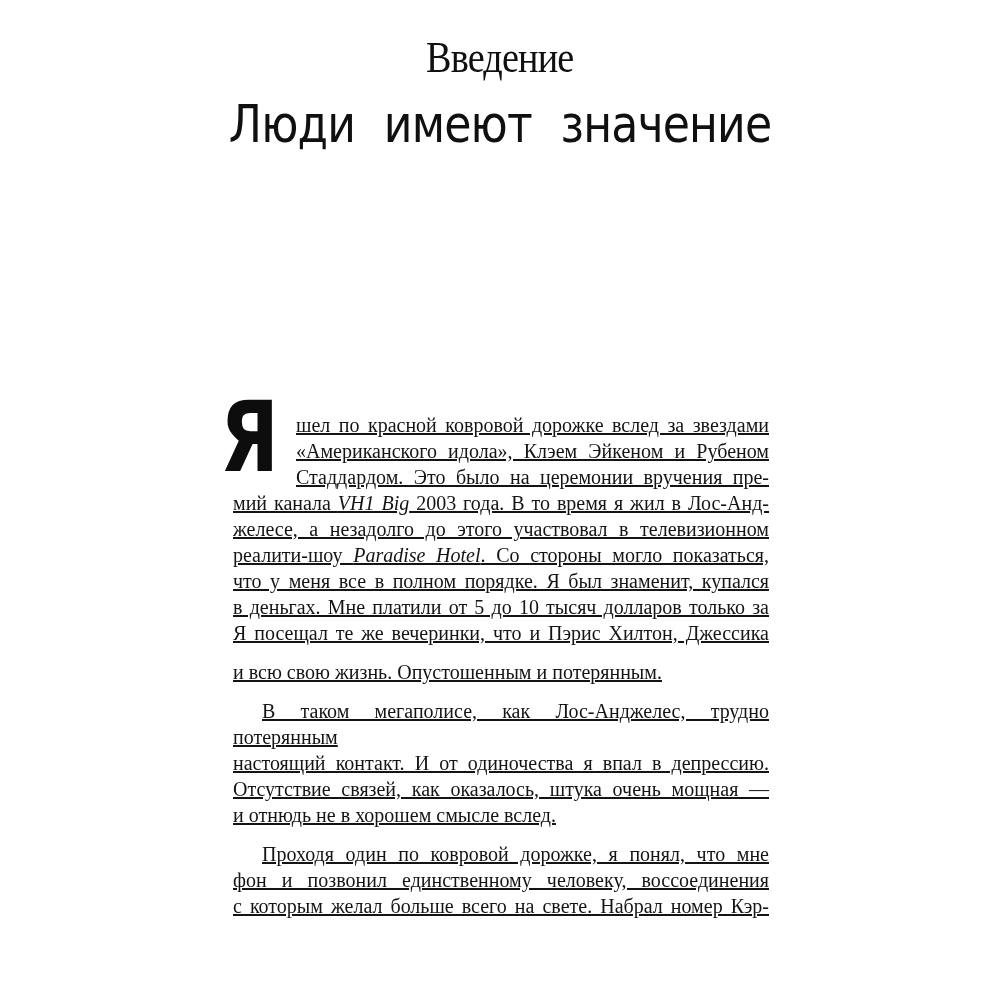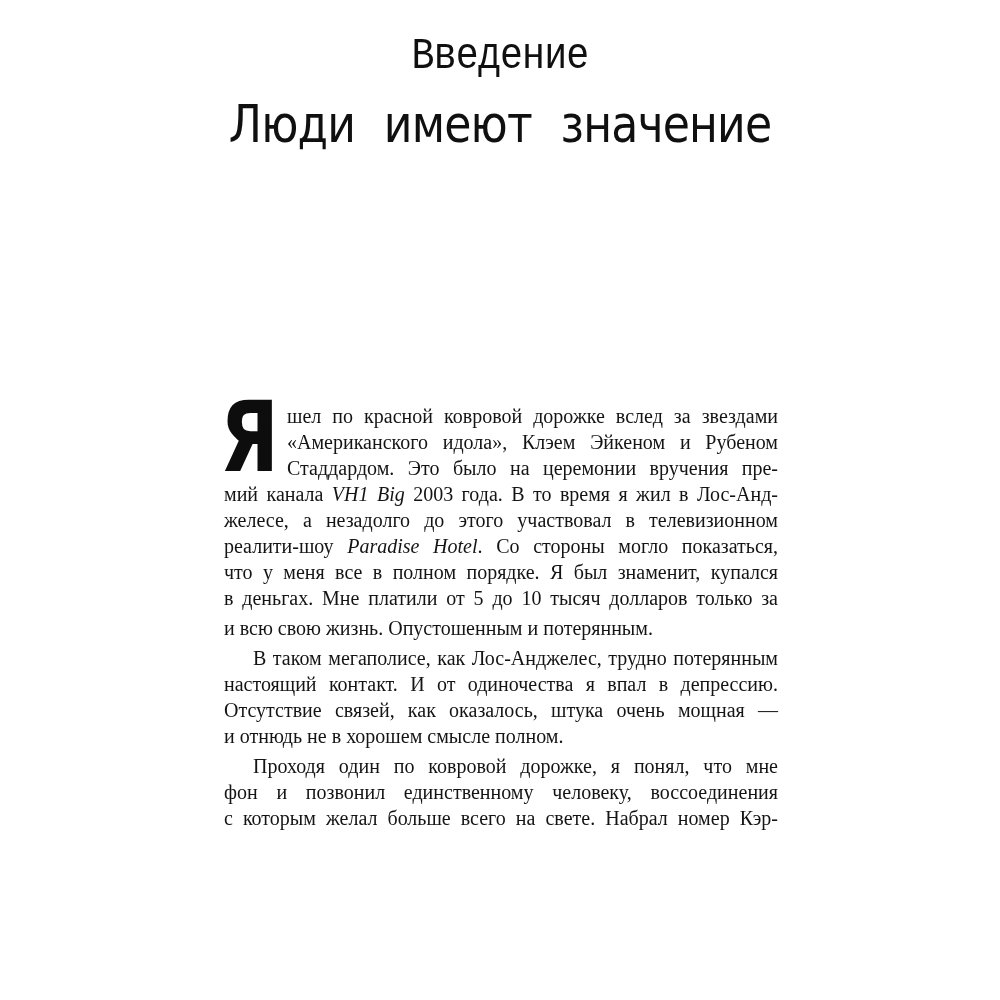--- a/index.html
+++ b/index.html
@@ -17,21 +17,21 @@
   }
   .heading {
     position: absolute;
     left: 0;
     width: 1000px;
     text-align: center;
     white-space: nowrap;
   }
   .chapter-label {
     top: 33px;
-    font-family: Liberation Mono, monospace;
+    font-family: Liberation Serif, serif;
     font-size: 45px;
     line-height: 48px;
     font-weight: 400;
     letter-spacing: -1px;
   }
   .chapter-title {
     top: 97px;
     font-family: "DejaVu Sans", "Liberation Sans", sans-serif;
     font-size: 52px;
     line-height: 54px;
@@ -59,21 +59,21 @@
     left: 0;
     top: 2px;
     font-family: "DejaVu Sans", "Liberation Sans", sans-serif;
     font-weight: 700;
     font-size: 98px;
     line-height: 72px;
     transform: scaleX(0.78);
     transform-origin: 0 0;
     color: #0d0d0d;
   }
-  .paragraph { margin: 4px; }
+  .paragraph { margin: 13px; text-decoration: underline; }
   .line {
     text-align: justify;
     text-align-last: justify;
     white-space: normal;
   }
   .line.last { text-align-last: auto; }
   .line.dc-offset { margin-left: 63px; }
   .line.indent { text-indent: 29px; }
   .it { font-style: italic; }
 </style>
@@ -95,29 +95,30 @@
 
   <div class="paragraph">
         <div class="line dc-offset"><span>шел по красной ковровой дорожке вслед за звездами</span></div>
         <div class="line dc-offset"><span>«Американского идола», Клэем Эйкеном и Рубеном</span></div>
         <div class="line dc-offset"><span>Стаддардом. Это было на церемонии вручения пре-</span></div>
         <div class="line"><span>мий канала </span><span class="it">VH1 Big</span><span> 2003 года. В то время я жил в Лос-Анд-</span></div>
         <div class="line"><span>желесе, а незадолго до этого участвовал в телевизионном</span></div>
         <div class="line"><span>реалити-шоу </span><span class="it">Paradise Hotel</span><span>. Со стороны могло показаться,</span></div>
         <div class="line"><span>что у меня все в полном порядке. Я был знаменит, купался</span></div>
         <div class="line"><span>в деньгах. Мне платили от 5 до 10 тысяч долларов только за</span></div>
+        <div class="line"><span>Я посещал те же вечеринки, что и Пэрис Хилтон, Джессика</span></div>
       </div>
       <div class="paragraph">
         <div class="line last"><span>и всю свою жизнь. Опустошенным и потерянным.</span></div>
       </div>
       <div class="paragraph">
         <div class="line indent"><span>В таком мегаполисе, как Лос-Анджелес, трудно потерянным</span></div>
         <div class="line"><span>настоящий контакт. И от одиночества я впал в депрессию.</span></div>
         <div class="line"><span>Отсутствие связей, как оказалось, штука очень мощная —</span></div>
-        <div class="line last"><span>и отнюдь не в хорошем смысле полном.</span></div>
+        <div class="line last"><span>и отнюдь не в хорошем смысле вслед.</span></div>
       </div>
       <div class="paragraph">
         <div class="line indent"><span>Проходя один по ковровой дорожке, я понял, что мне</span></div>
         <div class="line"><span>фон и позвонил единственному человеку, воссоединения</span></div>
         <div class="line"><span>с которым желал больше всего на свете. Набрал номер Кэр-</span></div>
       </div>
     </div>
 
 </div>
 

